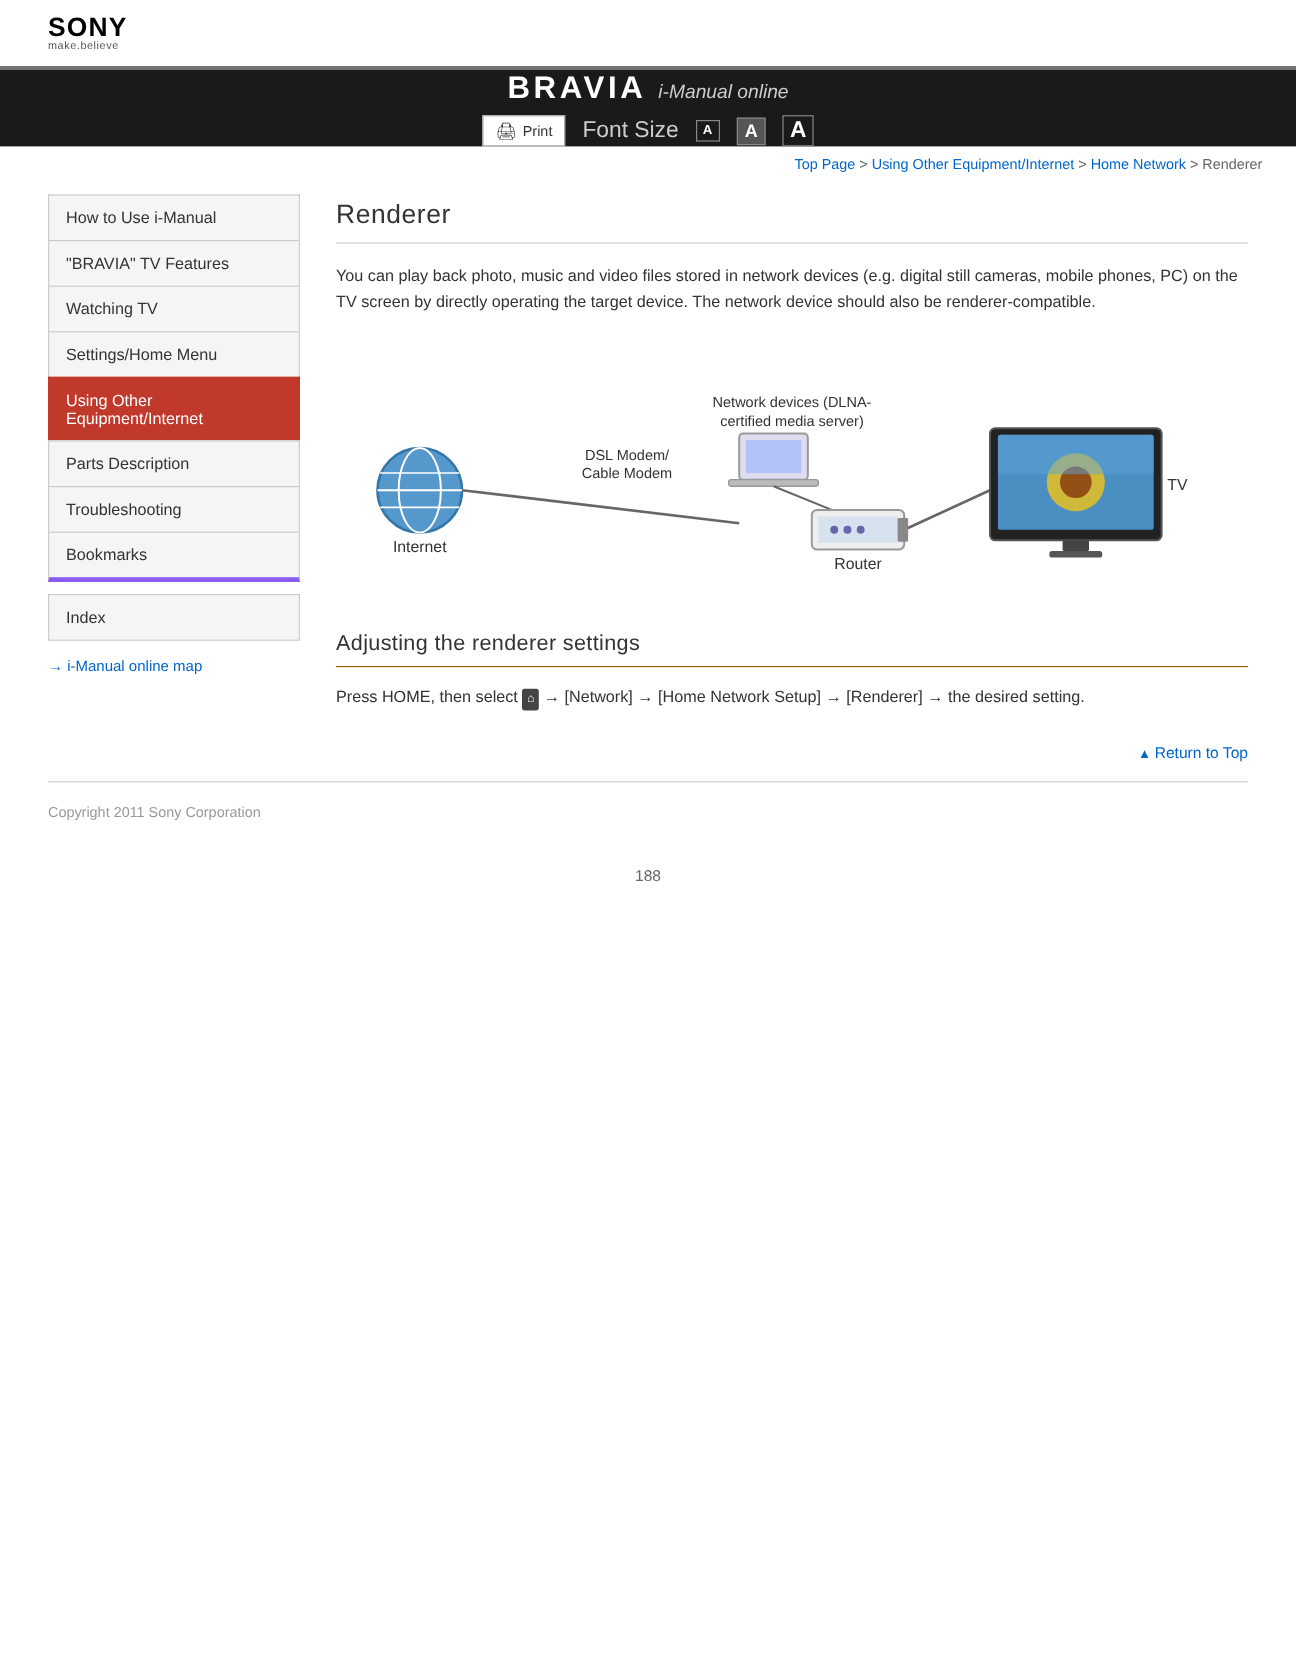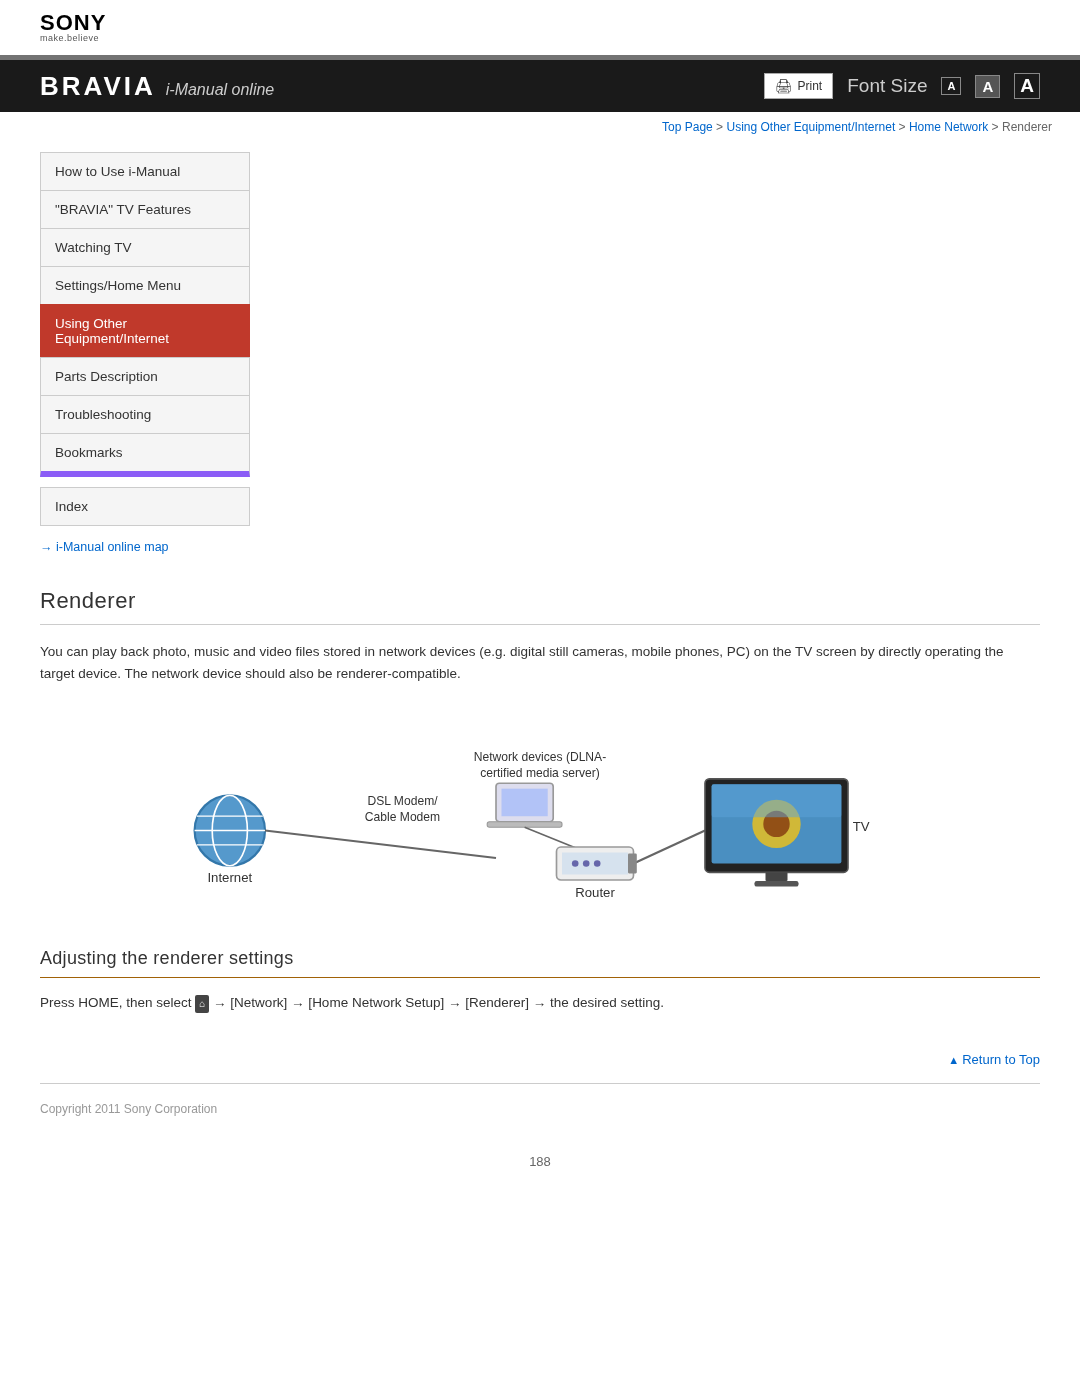--- a/index.html
+++ b/index.html
@@ -9,21 +9,21 @@
       color: #333;
       background: #fff;
       width: 1080px;
       min-height: 1397px;
     }
 
     
     .top-bar {
       padding: 12px 40px;
       background: #fff;
-      border-bottom: 5px solid #737373;
+      border-bottom: 3px solid #737373;
     }
     .sony-logo {
       display: flex;
       flex-direction: column;
       line-height: 1;
     }
     .sony-logo .sony-text {
       font-size: 22px;
       font-weight: 900;
       letter-spacing: 1px;
@@ -31,25 +31,26 @@
     }
     .sony-logo .tagline {
       font-size: 9px;
       color: #555;
       letter-spacing: 0.5px;
     }
 
     
     .bravia-bar {
       background: #1a1a1a;
-      height: 52px;
+      height: 64px;
       display: flex;
       align-items: center;
       padding: 0 40px;
       justify-content: space-between;
+      flex-direction: column;
     }
     .bravia-title {
       display: flex;
       align-items: baseline;
       gap: 10px;
     }
     .bravia-word {
       font-size: 26px;
       font-weight: 900;
       color: #fff;
@@ -95,21 +96,20 @@
     .font-btn.small { font-size: 11px; padding: 2px 5px; }
     .font-btn.medium { font-size: 15px; padding: 2px 6px; background: #555; }
     .font-btn.large { font-size: 19px; padding: 1px 5px; }
 
     
     .main-layout {
       display: flex;
       padding: 0 40px;
       gap: 30px;
       margin-top: 10px;
-      flex-direction: column;
     }
 
     
     .breadcrumb-bar {
       padding: 8px 28px;
       text-align: right;
       font-size: 12px;
     }
     .breadcrumb-bar a {
       color: #0066cc;
@@ -210,21 +210,21 @@
     .section-text {
       font-size: 13.5px;
       line-height: 1.6;
       color: #333;
       margin-bottom: 16px;
     }
 
     
     .return-top {
       text-align: right;
-      margin-top: 37px;
+      margin-top: 27px;
       padding-bottom: 16px;
     }
     .return-top a {
       color: #0066cc;
       text-decoration: none;
       font-size: 13px;
     }
     .return-top a::before {
       content: '▲ ';
       font-size: 11px;
@@ -284,21 +284,21 @@
 <div class="main-layout">
 
   <nav class="sidebar">
     <a class="sidebar-item" href="#">How to Use i-Manual</a>
     <a class="sidebar-item" href="#">"BRAVIA" TV Features</a>
     <a class="sidebar-item" href="#">Watching TV</a>
     <a class="sidebar-item" href="#">Settings/Home Menu</a>
     <a class="sidebar-item active" href="#">Using Other Equipment/Internet</a>
     <a class="sidebar-item" href="#">Parts Description</a>
     <a class="sidebar-item" href="#">Troubleshooting</a>
-    <a class="sidebar-item" style="border-bottom:6px solid #8b5cf6;" href="#">Bookmarks</a>
+    <a class="sidebar-item" style="border-bottom:4px solid #8b5cf6;" href="#">Bookmarks</a>
 
     <a class="sidebar-index" href="#">Index</a>
 
     <a class="sidebar-link" href="#">i-Manual online map</a>
   </nav>
 
   <div class="content">
 
     <h1 class="page-title">Renderer</h1>
 

